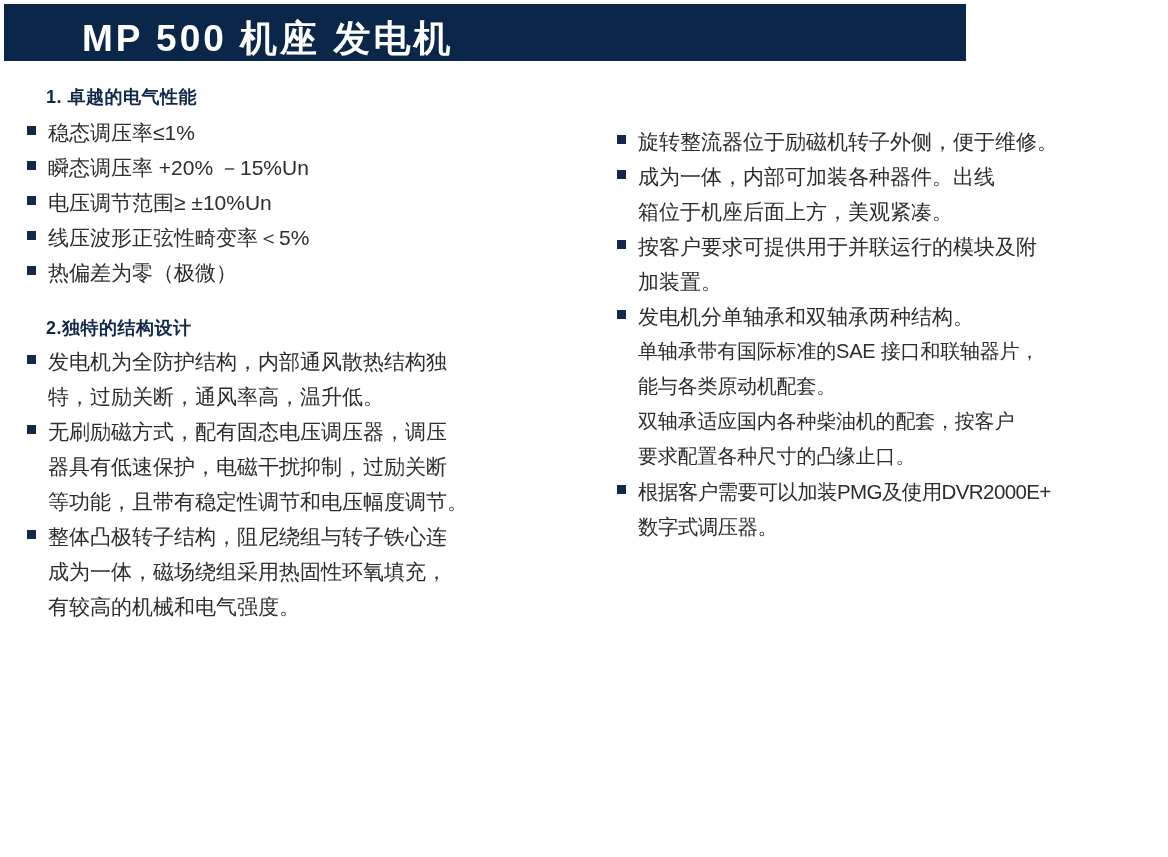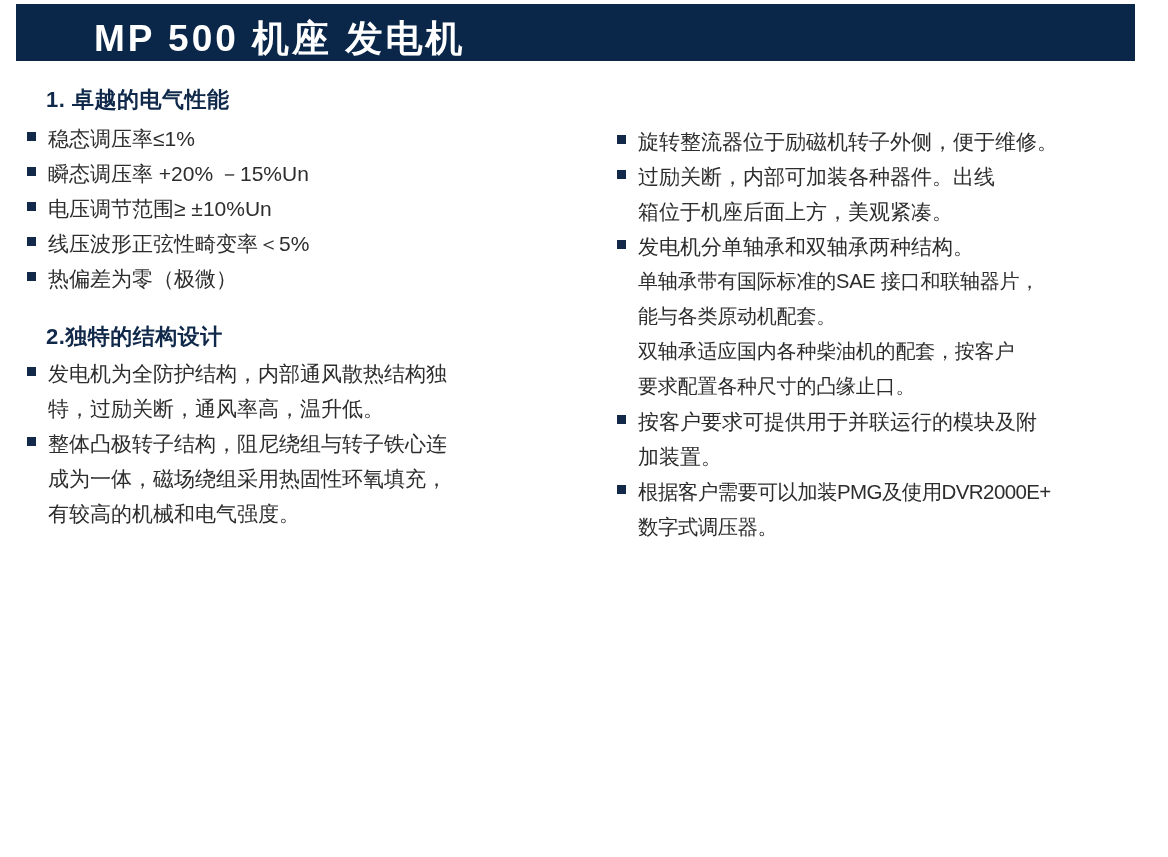--- a/index.html
+++ b/index.html
@@ -12,23 +12,23 @@
     height: 857px;
     position: relative;
     font-family: "Liberation Sans", "DejaVu Sans", sans-serif;
     color: #2b2b2b;
     overflow: hidden;
   }
 
   
   #header-banner {
     position: absolute;
-    left: 16px;
+    left: 4px;
     top: 4px;
-    width: 1119px;
+    width: 962px;
     height: 57px;
     background: #0a2749;
     text-decoration: underline;
   }
   #header-title {
     position: absolute;
     left: 78px;
     top: 6px;
     line-height: 57px;
     font-size: 37px;
@@ -48,21 +48,21 @@
   }
   .column {
     position: absolute;
     top: 0;
   }
   #left-column  { left: 26px;  width: 560px; }
   #right-column { left: 616px; width: 552px; margin-top: 45px; }
 
   
   .section-heading {
-    font-size: 22px;
+    font-size: 18px;
     font-weight: 700;
     color: #10294a;
     letter-spacing: 0.5px;
     margin: 0;
     padding: 0;
     white-space: pre;
   }
   #heading-1 { margin-top: 24px; margin-left: 20px; }
   #heading-2 { margin-top: 26px; margin-left: 20px; }
 
@@ -155,20 +155,26 @@
     <h2 class="section-heading" id="heading-2" style="color: rgb(16, 41, 74);">2.独特的结构设计</h2>
 
     <ul class="bullet-list" id="list-2">
 
       <li class="bullet-item">
         <span class="bullet-marker" style="background: rgb(18, 41, 74);"></span>
         <span class="bullet-line" style="color: rgb(45, 45, 45);">发电机为全防护结构，内部通风散热结构独</span>
         <span class="bullet-line cont" style="color: rgb(45, 45, 45);">特，过励关断，通风率高，温升低。</span>
       </li>
 
+      <li class="bullet-item">
+        <span class="bullet-marker" style="background: rgb(18, 41, 74);"></span>
+        <span class="bullet-line" style="color: rgb(45, 45, 45);">无刷励磁方式，配有固态电压调压器，调压</span>
+        <span class="bullet-line cont" style="color: rgb(45, 45, 45);">器具有低速保护，电磁干扰抑制，过励关断</span>
+        <span class="bullet-line cont" style="color: rgb(45, 45, 45);">等功能，且带有稳定性调节和电压幅度调节。</span>
+      </li>
 
       <li class="bullet-item">
         <span class="bullet-marker" style="background: rgb(18, 41, 74);"></span>
         <span class="bullet-line" style="color: rgb(45, 45, 45);">整体凸极转子结构，阻尼绕组与转子铁心连</span>
         <span class="bullet-line cont" style="color: rgb(45, 45, 45);">成为一体，磁场绕组采用热固性环氧填充，</span>
         <span class="bullet-line cont" style="color: rgb(45, 45, 45);">有较高的机械和电气强度。</span>
       </li>
 
     </ul>
   </div>
@@ -176,42 +182,42 @@
   <div class="column" id="right-column">
     <ul class="bullet-list" id="list-right">
 
       <li class="bullet-item">
         <span class="bullet-marker" style="background: rgb(18, 41, 74);"></span>
         <span class="bullet-line" style="color: rgb(45, 45, 45);">旋转整流器位于励磁机转子外侧，便于维修。</span>
       </li>
 
       <li class="bullet-item">
         <span class="bullet-marker" style="background: rgb(18, 41, 74);"></span>
-        <span class="bullet-line" style="color: rgb(45, 45, 45);">过励关断，内部可加装各种器件。出线</span>
+        <span class="bullet-line" style="color: rgb(45, 45, 45);">成为一体，内部可加装各种器件。出线</span>
         <span class="bullet-line cont" style="color: rgb(45, 45, 45);">箱位于机座后面上方，美观紧凑。</span>
       </li>
 
+
+      <li class="bullet-item">
+        <span class="bullet-marker" style="background: rgb(18, 41, 74);"></span>
+        <span class="bullet-line" style="color: rgb(45, 45, 45);">按客户要求可提供用于并联运行的模块及附</span>
+        <span class="bullet-line cont" style="color: rgb(45, 45, 45);">加装置。</span>
+      </li>
 
       <li class="bullet-item">
         <span class="bullet-marker" style="background: rgb(18, 41, 74);"></span>
         <span class="bullet-line" style="color: rgb(45, 45, 45);">发电机分单轴承和双轴承两种结构。</span>
         <span class="bullet-line cont small" style="color: rgb(45, 45, 45);">单轴承带有国际标准的SAE 接口和联轴器片，</span>
         <span class="bullet-line cont small" style="color: rgb(45, 45, 45);">能与各类原动机配套。</span>
         <span class="bullet-line cont small" style="color: rgb(45, 45, 45);">双轴承适应国内各种柴油机的配套，按客户</span>
         <span class="bullet-line cont small" style="color: rgb(45, 45, 45);">要求配置各种尺寸的凸缘止口。</span>
       </li>
 
       <li class="bullet-item">
         <span class="bullet-marker" style="background: rgb(18, 41, 74);"></span>
-        <span class="bullet-line" style="color: rgb(45, 45, 45);">按客户要求可提供用于并联运行的模块及附</span>
-        <span class="bullet-line cont" style="color: rgb(45, 45, 45);">加装置。</span>
-      </li>
-
-      <li class="bullet-item">
-        <span class="bullet-marker" style="background: rgb(18, 41, 74);"></span>
         <span class="bullet-line tight" style="color: rgb(45, 45, 45);">根据客户需要可以加装PMG及使用DVR2000E+</span>
         <span class="bullet-line cont tight" style="color: rgb(45, 45, 45);">数字式调压器。</span>
       </li>
 
     </ul>
   </div>
 
 </div>
 
 </body></html>

